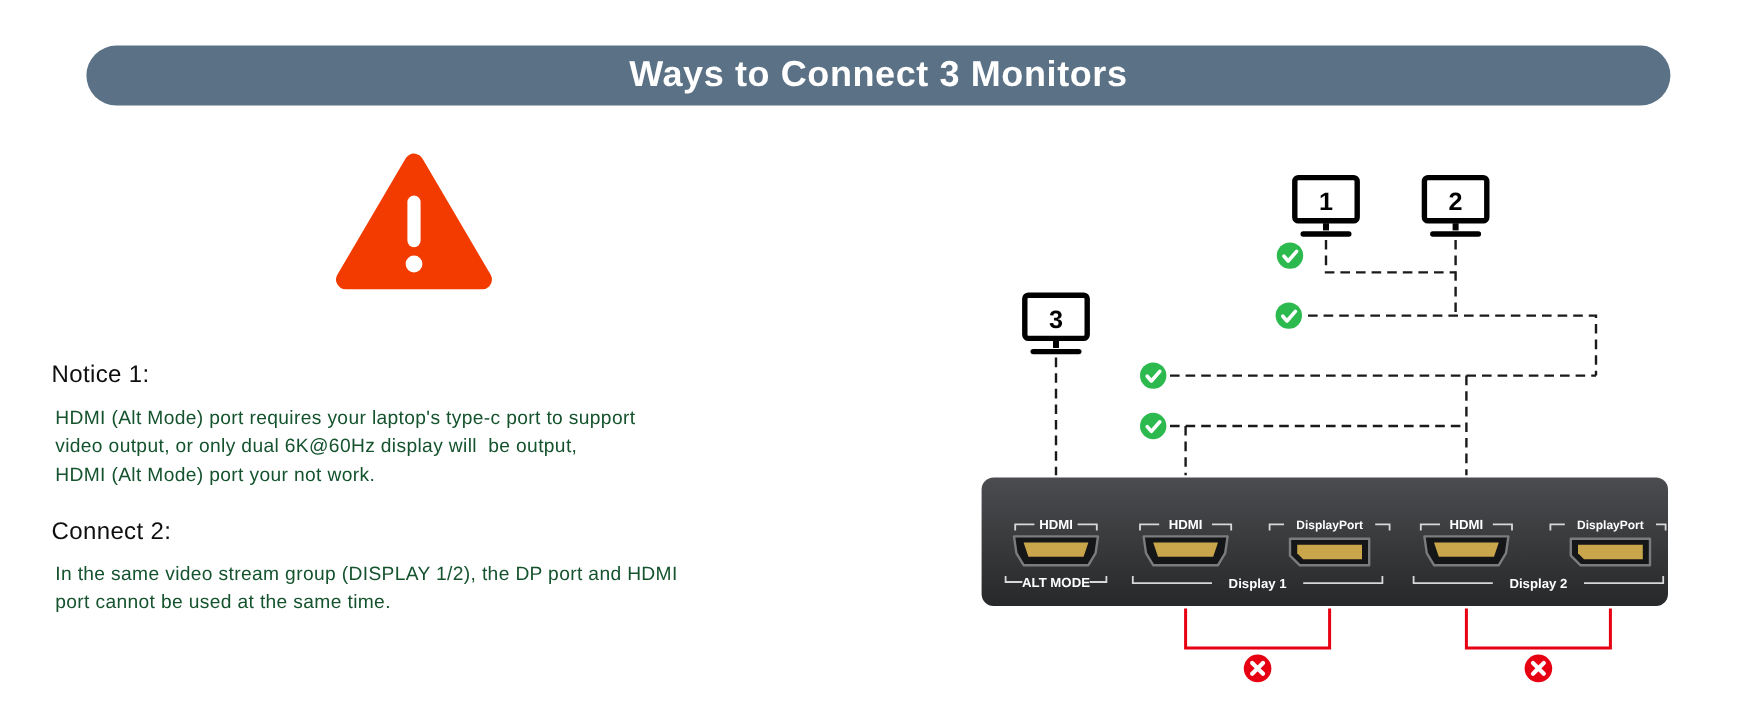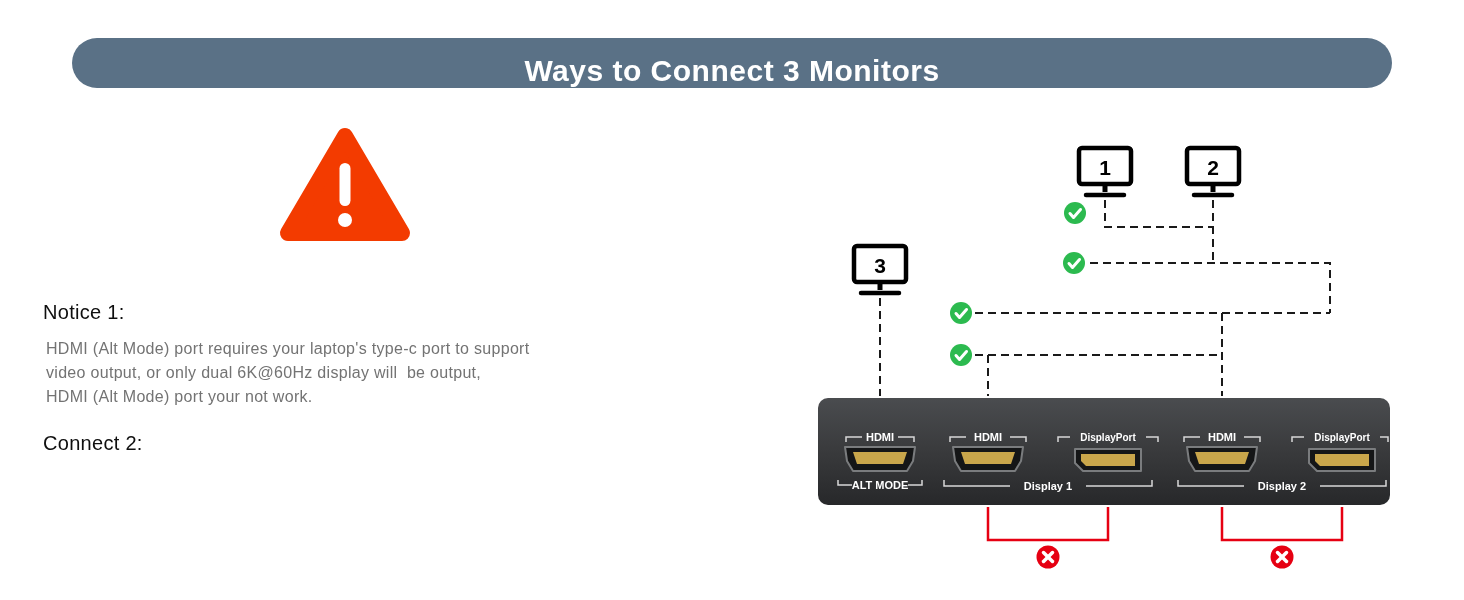--- a/index.html
+++ b/index.html
@@ -3,26 +3,26 @@
 <meta charset="utf-8">
 <style>
   * { margin:0; padding:0; box-sizing:border-box; }
   html,body { background:#ffffff; }
   body { font-family:"Liberation Sans", sans-serif; }
   .canvas { position:relative; width:1464px; height:600px; background:#ffffff; overflow:hidden; }
 
   .banner {
     position:absolute; left:72px; top:38px; width:1320px; height:50px;
     background:#5a7186; border-radius:26px;
-    display:flex; align-items:flex-end; justify-content:center;
+    display:flex; align-items:center; justify-content:center;
   }
   .banner-title { color:#ffffff; font-size:30px; font-weight:bold; letter-spacing:0.5px; }
 
   .notice-heading { position:absolute; font-size:20px; font-weight:normal; color:#0f0f0f; letter-spacing:0.3px; }
-  .notice-body { position:absolute; font-size:16px; color:#737373; line-height:24px; letter-spacing:0.3px; }
+  .notice-body { position:absolute; font-size:16px; color:#14532d; line-height:24px; letter-spacing:0.3px; }
   .notice-body div { white-space:pre; }
 
   #notice1-heading { left:43px; top:301px; }
   #notice1-body    { left:46px; top:337px; }
   #notice2-heading { left:43px; top:432px; }
   #notice2-body    { left:46px; top:467px; }
 
   .diagram { position:absolute; left:0; top:0; }
 
   svg text { font-family:"Liberation Sans", sans-serif; }
@@ -37,20 +37,24 @@
   </div>
 
   <div id="notice1-heading" class="notice-heading">Notice 1:</div>
   <div id="notice1-body" class="notice-body">
     <div>HDMI (Alt Mode) port requires your laptop's type-c port to support</div>
     <div>video output, or only dual 6K@60Hz display will  be output,</div>
     <div>HDMI (Alt Mode) port your not work.</div>
   </div>
 
   <div id="notice2-heading" class="notice-heading">Connect 2:</div>
+  <div id="notice2-body" class="notice-body">
+    <div>In the same video stream group (DISPLAY 1/2), the DP port and HDMI</div>
+    <div>port cannot be used at the same time.</div>
+  </div>
 
   <svg class="diagram" width="1464" height="600" viewBox="0 0 1464 600">
     <defs>
       <linearGradient id="dockGrad" x1="0" y1="0" x2="0" y2="1">
         <stop offset="0" stop-color="#4a4c4f"></stop>
         <stop offset="0.5" stop-color="#393a3c"></stop>
         <stop offset="1" stop-color="#27282a"></stop>
       </linearGradient>
     </defs>
 

